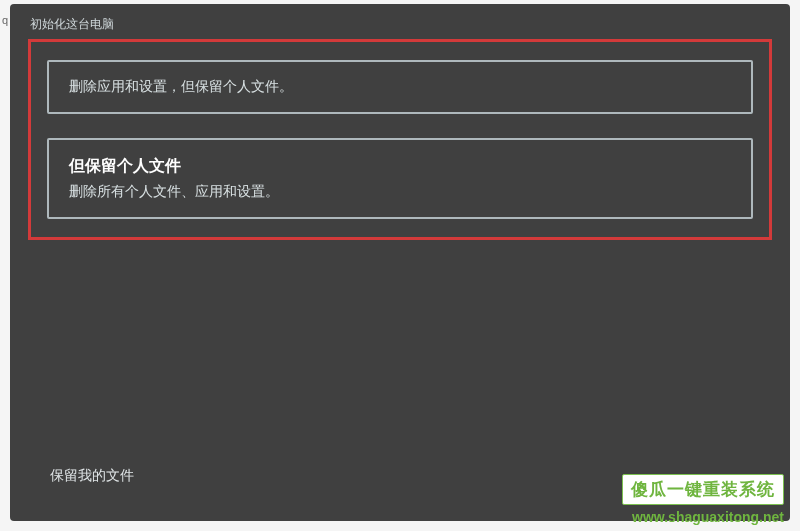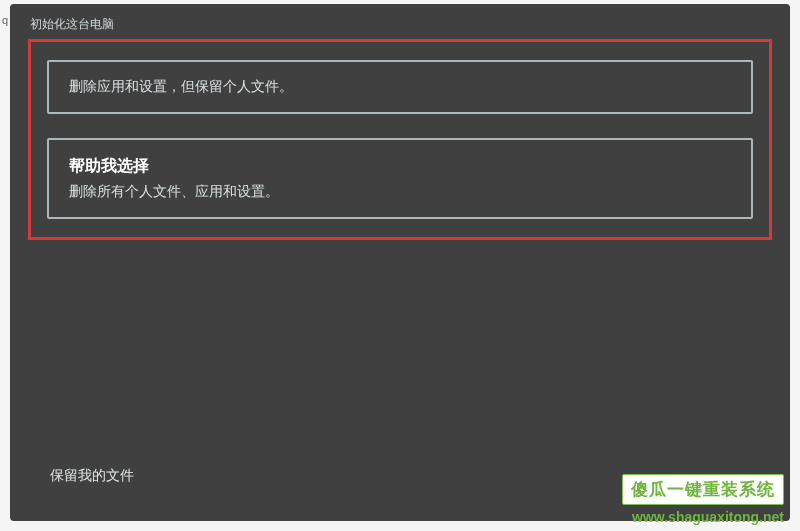--- a/index.html
+++ b/index.html
@@ -112,21 +112,21 @@
 <span class="q-char">q</span>
 
 <div class="dialog">
   <div class="dialog-title">初始化这台电脑</div>
 
   <div class="highlight-box">
     <div class="option-button">
       <div class="option-desc">删除应用和设置，但保留个人文件。</div>
     </div>
     <div class="option-button">
-      <div class="option-title">帮助我选择</div>
+      <div class="option-title">但保留个人文件</div>
       <div class="option-desc">删除所有个人文件、应用和设置。</div>
     </div>
   </div>
 
   <div class="help-link">保留我的文件</div>
 </div>
 
 <div class="watermark-box">
   <span class="watermark-text">傻瓜一键重装系统</span>
 </div>

